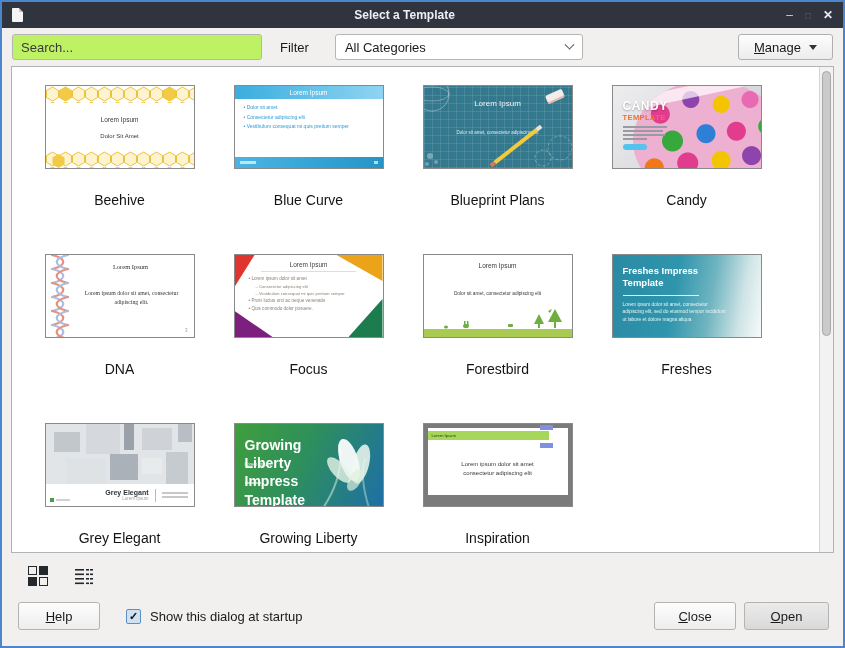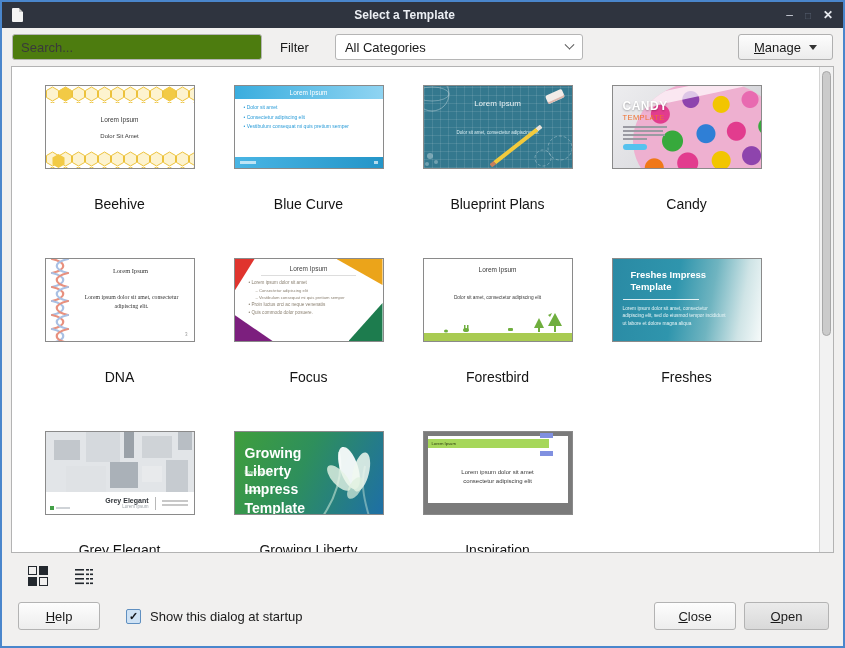--- a/index.html
+++ b/index.html
@@ -12,37 +12,37 @@
   .doc-icon { width:11px; height:14px; background:#f4f4f4; position:relative; border-radius:1px; }
   .doc-icon::before { content:""; position:absolute; top:0; right:0; border-style:solid; border-width:0 4px 4px 0; border-color:#2f343f #2f343f #c9c9c9 #c9c9c9; }
   .tb-title { flex:1; text-align:center; color:#eceff4; font-size:12px; font-weight:bold; }
   .tb-controls { display:flex; align-items:center; gap:12px; font-size:12px; }
   .tb-min { color:#cfd4dc; }
   .tb-max { color:#596273; font-size:10px; }
   .tb-close { color:#e8ebf0; font-weight:bold; }
 
   
   .toolbar { height:38px; display:flex; align-items:center; padding:0 10px; flex:0 0 auto; }
-  .search { width:250px; height:26px; background:#4d7c0f; border:1px solid #b5b5b5; border-radius:3px; padding:0 8px; font-size:13px; color:#222; font-family:"Liberation Sans",sans-serif; }
+  .search { width:250px; height:26px; background:#bef264; border:1px solid #b5b5b5; border-radius:3px; padding:0 8px; font-size:13px; color:#222; font-family:"Liberation Sans",sans-serif; }
   .search::placeholder { color:#3a3a3a; opacity:1; }
   .filter-label { margin:0 12px 0 18px; font-size:13px; color:#1a1a1a; }
   .select { height:26px; display:flex; align-items:center; justify-content:space-between; background:#fff; border:1px solid #b5b5b5; border-radius:3px; padding:0 9px; font-size:13px; color:#1a1a1a; }
   .sel-presentations { width:134px; }
   .sel-categories { width:248px; margin-left:14px; }
   .chev { width:7px; height:7px; border-right:1.4px solid #555; border-bottom:1.4px solid #555; transform:rotate(45deg) translate(-2px,-2px); }
   .manage-btn { margin-left:auto; width:95px; height:26px; border:1px solid #b0b0b0; border-radius:3px; background:linear-gradient(#fdfdfd,#ececec); display:flex; align-items:center; justify-content:center; gap:8px; font-size:13px; color:#1a1a1a; }
   .caret-down { width:0; height:0; border-left:4px solid transparent; border-right:4px solid transparent; border-top:5px solid #333; }
   .mn { text-decoration:underline; }
 
   
   .panel { margin:0 9px; height:487px; background:#fff; border:1px solid #b3b3b3; position:relative; overflow:hidden; flex:0 0 auto; }
   .grid { padding:18px 0 0 13px; display:grid; grid-template-columns:repeat(4,189px); row-gap:46px; }
-  .card { display:flex; flex-direction:column; align-items:center; cursor:pointer;gap:16px; }
+  .card { display:flex; flex-direction:column; align-items:center; cursor:pointer; }
   .thumb { width:150px; height:84px; border:1px solid #8a8a8a; position:relative; overflow:hidden; background:#fff; }
-  .card-label { margin-top:11px; font-size:14px; color:#141414; }
+  .card-label { margin-top:23px; font-size:14px; color:#141414; }
 
   .scrollbar { position:absolute; top:0; right:0; width:14px; height:100%; background:#f2f2f2; border-left:1px solid #d4d4d4; }
   .scroll-thumb { position:absolute; top:4px; left:2px; width:9px; height:265px; background:#cbcbcb; border:1px solid #a8a8a8; border-radius:5px; }
 
   
   .footer-icons { display:flex; gap:26px; padding:13px 0 0 26px; align-items:center; flex:0 0 auto; }
   .grid-icon { width:20px; height:20px; display:grid; grid-template-columns:9px 9px; grid-template-rows:9px 9px; gap:2px; }
   .grid-icon i { display:block; }
   .gi-o { border:1.5px solid #23282e; }
   .gi-f { background:#23282e; }
@@ -95,21 +95,21 @@
       radial-gradient(circle at 58% 66%, #f2c500 0 9px, transparent 10px),
       radial-gradient(circle at 78% 62%, #8e44ad 0 9px, transparent 10px),
       radial-gradient(circle at 93% 62%, #2f7fd6 0 7px, transparent 8px),
       radial-gradient(circle at 28% 90%, #2f7fd6 0 9px, transparent 10px),
       radial-gradient(circle at 52% 88%, #37a93c 0 9px, transparent 10px),
       radial-gradient(circle at 73% 85%, #f07818 0 8px, transparent 9px),
       radial-gradient(circle at 90% 82%, #e86ab0 0 7px, transparent 8px),
       #eeb0d0; }
   .candy-bowl::before { content:""; position:absolute; top:2px; left:-12%; width:124%; height:12px; background:rgba(255,255,255,.7); transform:rotate(-12deg); }
   .candy-title { position:absolute; left:10px; top:13px; font-size:12px; font-weight:bold; color:#fff; letter-spacing:.5px; text-shadow:0 1px 2px rgba(0,0,0,.3); }
-  .candy-sub { position:absolute; left:10px; top:27px; font-size:7.5px; font-weight:normal; color:#f07030; letter-spacing:.4px; }
+  .candy-sub { position:absolute; left:10px; top:27px; font-size:7.5px; font-weight:bold; color:#f07030; letter-spacing:.4px; }
   .candy-lines { position:absolute; left:10px; top:40px; display:flex; flex-direction:column; gap:2px; }
   .candy-lines i { display:block; width:44px; height:2px; background:#9a9aa2; }
   .candy-lines i:nth-child(2){ width:40px; } .candy-lines i:nth-child(3){ width:42px; } .candy-lines i:nth-child(4){ width:24px; }
   .candy-btn { position:absolute; left:10px; top:58px; width:24px; height:6px; border-radius:3px; background:#56c2ee; }
 
   
   .dna-helix { position:absolute; left:2px; top:0; }
   .dna-title { position:absolute; top:8px; left:28px; right:6px; text-align:center; font-size:6.5px; font-family:"Liberation Serif",serif; color:#333; }
   .dna-body { position:absolute; top:34px; left:34px; right:10px; text-align:center; font-size:5.8px; font-family:"Liberation Serif",serif; color:#333; line-height:1.5; }
   .dna-page { position:absolute; right:6px; bottom:4px; font-size:4.5px; color:#999; }
@@ -129,21 +129,21 @@
   .fc-list .lvl2::before { content:"– "; }
 
   
   .fb-title { position:absolute; top:7px; width:100%; text-align:center; font-size:6.5px; color:#3a3a3a; }
   .fb-sub { position:absolute; top:36px; width:100%; text-align:center; font-size:4.8px; color:#3a3a3a; }
   .fb-grass { position:absolute; bottom:0; left:0; right:0; height:8px; background:#a9cb52; }
   .fb-decor { position:absolute; bottom:6px; left:0; }
 
   
   .t-freshes { background:linear-gradient(100deg,#2a8aa4 0%,#2f95ad 42%,#6fb4c0 65%,#cfe4e6 85%,#f6fafa 100%); }
-  .fr-title { position:absolute; left:10px; top:10px; width:104px; font-size:9.5px; font-weight:bold; color:#fff; line-height:1.3;margin-left:8px; }
+  .fr-title { position:absolute; left:10px; top:10px; width:104px; font-size:9.5px; font-weight:bold; color:#fff; line-height:1.3; }
   .fr-rule { position:absolute; left:10px; top:40px; width:76px; height:1px; background:rgba(255,255,255,.85); }
   .fr-body { position:absolute; left:10px; top:46px; width:106px; font-size:4.8px; color:#e8f4f6; line-height:1.55; }
 
   
   .ge-mosaic { position:absolute; top:0; left:0; right:0; height:62px; background:#e2e5e8; }
   .ge-mosaic i { position:absolute; display:block; }
   .ge-m1 { left:8px; top:8px; width:26px; height:20px; background:#c2c7cc; }
   .ge-m2 { left:40px; top:0; width:34px; height:30px; background:#d5d9dd; }
   .ge-m3 { left:78px; top:0; width:10px; height:26px; background:#9aa1a8; }
   .ge-m4 { left:96px; top:4px; width:30px; height:22px; background:#cfd3d7; }

